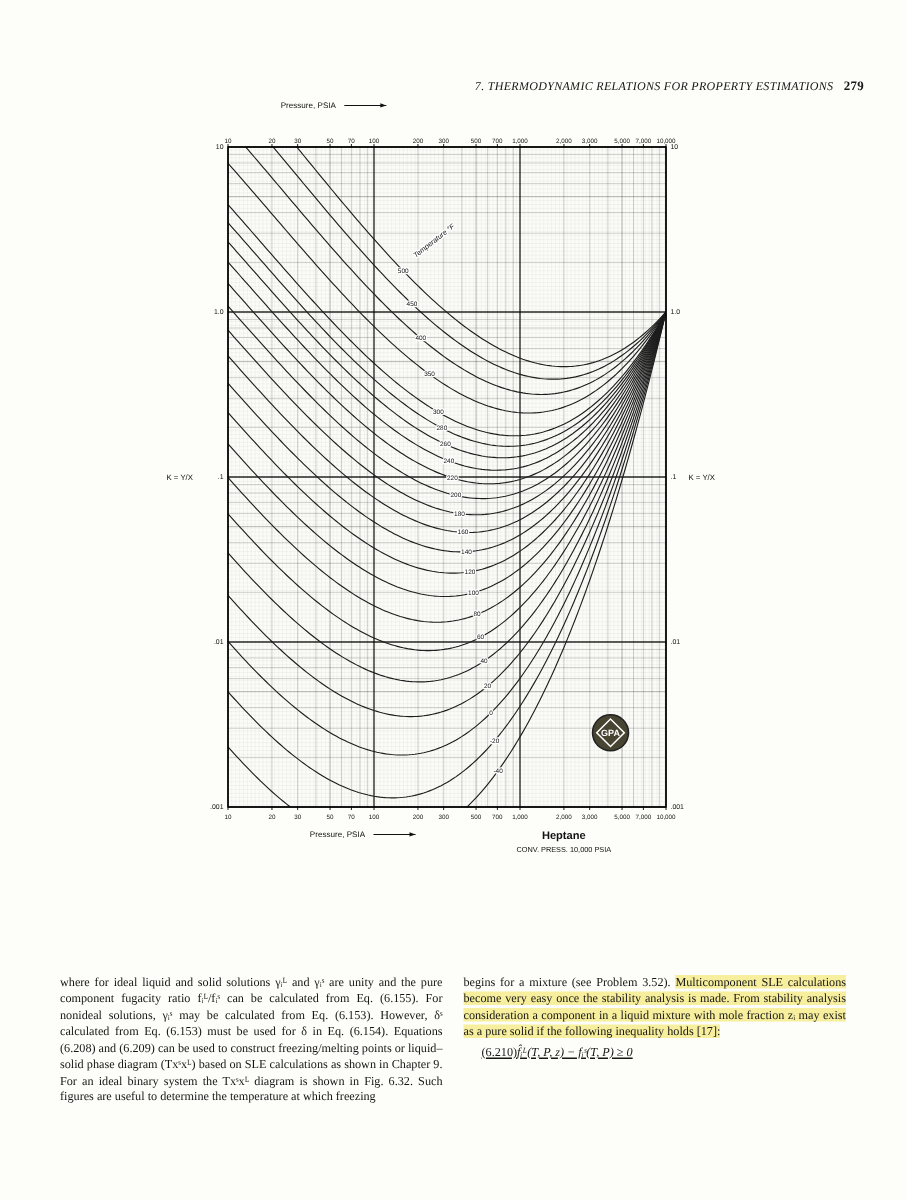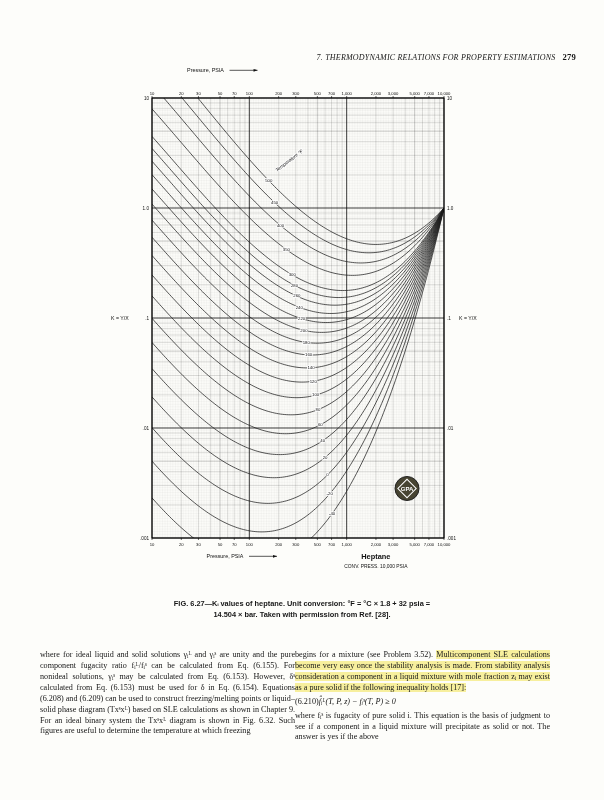--- a/index.html
+++ b/index.html
@@ -13,26 +13,26 @@
     position:absolute; top:52px; left:0; right:28px;
     text-align:right; font-size:8px; font-style:italic; letter-spacing:.2px;
   }
   .header .pagenum { font-style:normal; font-weight:bold; font-size:8.6px; margin-left:7px; }
   .figure { position:absolute; top:58px; left:110px; width:384px; height:526px; }
   .caption {
     position:absolute; top:598px; left:72px; width:460px; text-align:center;
     font-family:"Liberation Sans","DejaVu Sans",sans-serif;
     font-weight:bold; font-size:7.4px; line-height:1.5;
   }
-  .columns { position:absolute; top:650px; left:40px; width:524px; display:flex; }
+  .columns { position:absolute; top:650px; left:40px; width:524px; display:flex; gap:14px; }
   .col {
     width:255px; font-size:8.15px; line-height:1.34; text-align:justify;
   }
   .hl { background:rgba(243,230,100,0.62); }
-  .eqrow { display:flex; margin:3px 0; }
+  .eqrow { display:flex; margin:3px 12px;text-decoration:underline; }
   .eqnum { font-style:normal; }
   .eqexpr { flex:1; text-align:left; font-style:italic; }
   svg text { font-family:"Liberation Sans","DejaVu Sans",sans-serif; }
 </style>
 </head>
 <body>
 
 <div class="page">
 
   <div class="header">
@@ -257,32 +257,27 @@
         <text x="265.8666666666667" y="501" text-anchor="middle" font-size="7.4" font-weight="bold" fill="#111">Heptane</text>
         <text x="265.8666666666667" y="510" text-anchor="middle" font-size="4.9" fill="#111">CONV. PRESS. 10,000 PSIA</text>
         <g transform="translate(297.0133333333333,430.5)">
           <circle cx="0" cy="0" r="12" fill="#474432" stroke="#222" stroke-width="1"></circle>
           <rect x="-6.5" y="-6.5" width="13" height="13" fill="none" stroke="#fff" stroke-width="1" transform="rotate(45)"></rect>
           <text x="0" y="2.3" text-anchor="middle" font-size="6" font-weight="bold" fill="#fff">GPA</text>
         </g>
       </svg>
   </div>
 
-  <div class="caption">
-    <div>FIG. 6.27—Kᵢ values of heptane. Unit conversion: °F = °C × 1.8 + 32 psia =</div>
-    <div>14.504 × bar. Taken with permission from Ref. [28].</div>
-  </div>
 
   <div class="columns">
     <div class="col">
       <span>where for ideal liquid and solid solutions γᵢᴸ and γᵢˢ are unity and the pure component fugacity ratio fᵢᴸ/fᵢˢ can be calculated from Eq. (6.155). For nonideal solutions, γᵢˢ may be calculated from Eq. (6.153). However, δˢ calculated from Eq. (6.153) must be used for δ in Eq. (6.154). Equations (6.208) and (6.209) can be used to construct freezing/melting points or liquid–solid phase diagram (Txˢxᴸ) based on SLE calculations as shown in Chapter 9. For an ideal binary system the Txˢxᴸ diagram is shown in Fig. 6.32. Such figures are useful to determine the temperature at which freezing</span>
     </div>
     <div class="col">
       <span><span>begins for a mixture (see Problem 3.52). </span><span class="hl">Multicomponent SLE calculations become very easy once the stability analysis is made. From stability analysis consideration a component in a liquid mixture with mole fraction zᵢ may exist as a pure solid if the following inequality holds [17]:</span></span>
       <div class="eqrow">
         <span class="eqnum">(6.210)</span>
         <span class="eqexpr">f̂ᵢᴸ(T, P, z) − fᵢˢ(T, P) ≥ 0</span>
       </div>
-      <span>where fᵢˢ is fugacity of pure solid i. This equation is the basis of judgment to see if a component in a liquid mixture will precipitate as solid or not. The answer is yes if the above</span>
     </div>
   </div>
 
 </div>
 
 </body></html>

